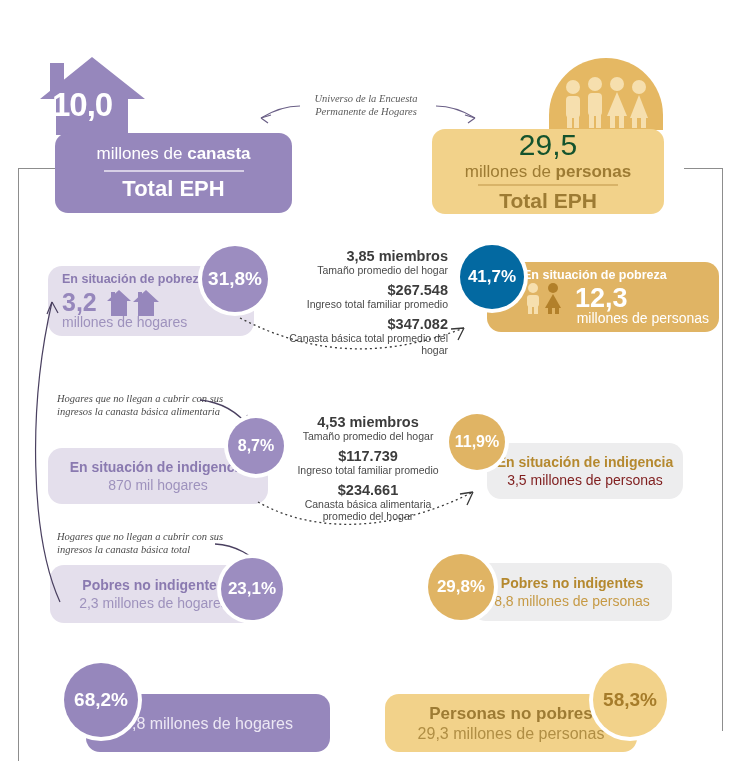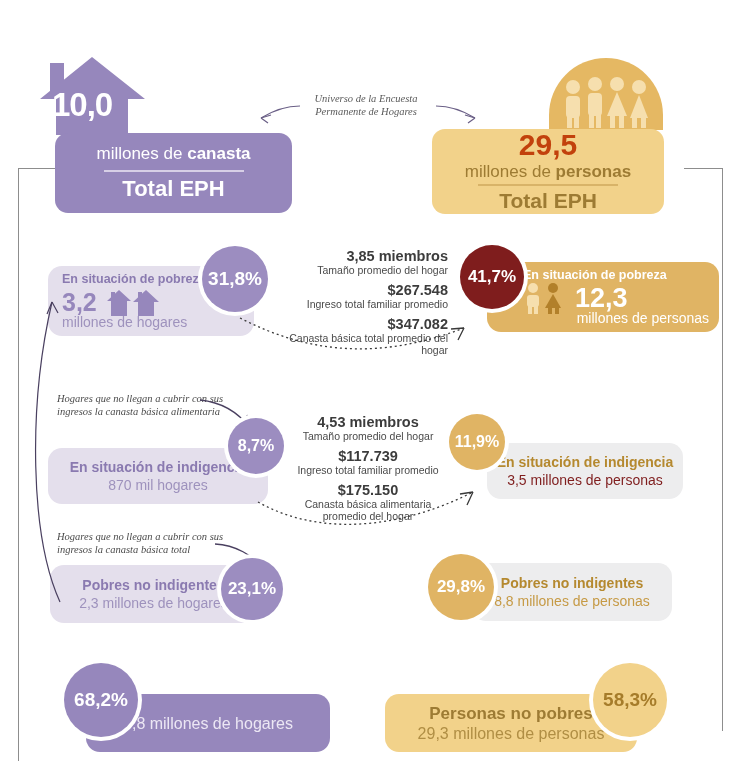--- a/index.html
+++ b/index.html
@@ -56,21 +56,21 @@
   }
 
   
   #people-icon{left:549px;top:58px;width:114px;height:72px;}
   #persons-total-card{
     left:432px;top:129px;width:232px;height:85px;
     background:#f2d28a;border-radius:13px;
     display:flex;flex-direction:column;align-items:center;justify-content:center;
   }
   #persons-total-card .big{
-    font-size:30px;font-weight:bold;color:#c2410c;line-height:1;text-align:right;
+    font-size:30px;font-weight:normal;color:#14532d;line-height:1;text-align:right;
   }
   #persons-total-card .line1{
     font-size:17px;color:#9d7b33;margin-top:2px;
   }
   #persons-total-card .rule{
     width:140px;height:1.4px;background:#d8b368;margin:2px 0 3px 0;
   }
   #persons-total-card .line2{
     font-size:21px;font-weight:bold;color:#9d7b33;
   }
@@ -88,21 +88,21 @@
   .lav{background:#e4dfec;}
   .grey{background:#ededee;}
 
   .pct{
     border-radius:50%;
     display:flex;align-items:center;justify-content:center;
     font-weight:bold;color:#ffffff;
     box-shadow:0 0 0 4px #ffffff;
   }
   .pct.purple{background:#9c8dc0;}
-  .pct.gold-dark{background:#7f1d1d;}
+  .pct.gold-dark{background:#0369a1;}
   .pct.gold{background:#e0b464;}
   .pct.gold-lite{background:#f2d28a;color:#a67c2a;}
   .pct.purple-solid{background:#9687bc;}
 
   
   #pobreza-hog-card{left:48px;top:266px;width:192px;height:70px;padding-left:14px;}
   #pobreza-hog-card .lbl{font-size:12.5px;font-weight:bold;color:#8a7ab0;}
   #pobreza-hog-card .valrow{display:flex;align-items:center;gap:10px;margin-top:2px;}
   #pobreza-hog-card .val{font-size:25px;font-weight:bold;color:#9687bc;}
   #pobreza-hog-card .sub{font-size:14px;color:#9e92bd;margin-top:-3px;}
@@ -323,21 +323,21 @@
   <div class="abs" id="indigencia-stats">
     <div class="stat">
       <div class="num">4,53 miembros</div>
       <div class="cap">Tamaño promedio del hogar</div>
     </div>
     <div class="stat">
       <div class="num">$117.739</div>
       <div class="cap">Ingreso total familiar promedio</div>
     </div>
     <div class="stat">
-      <div class="num">$175.150</div>
+      <div class="num">$234.661</div>
       <div class="cap">Canasta básica alimentaria promedio del hogar</div>
     </div>
   </div>
 
   <div class="abs card grey" id="indigencia-per-card" style="align-items:center;">
     <div class="lbl">En situación de indigencia</div>
     <div class="sub">3,5 millones de personas</div>
   </div>
   <div class="abs pct gold" id="indigencia-per-pct">11,9%</div>
 

